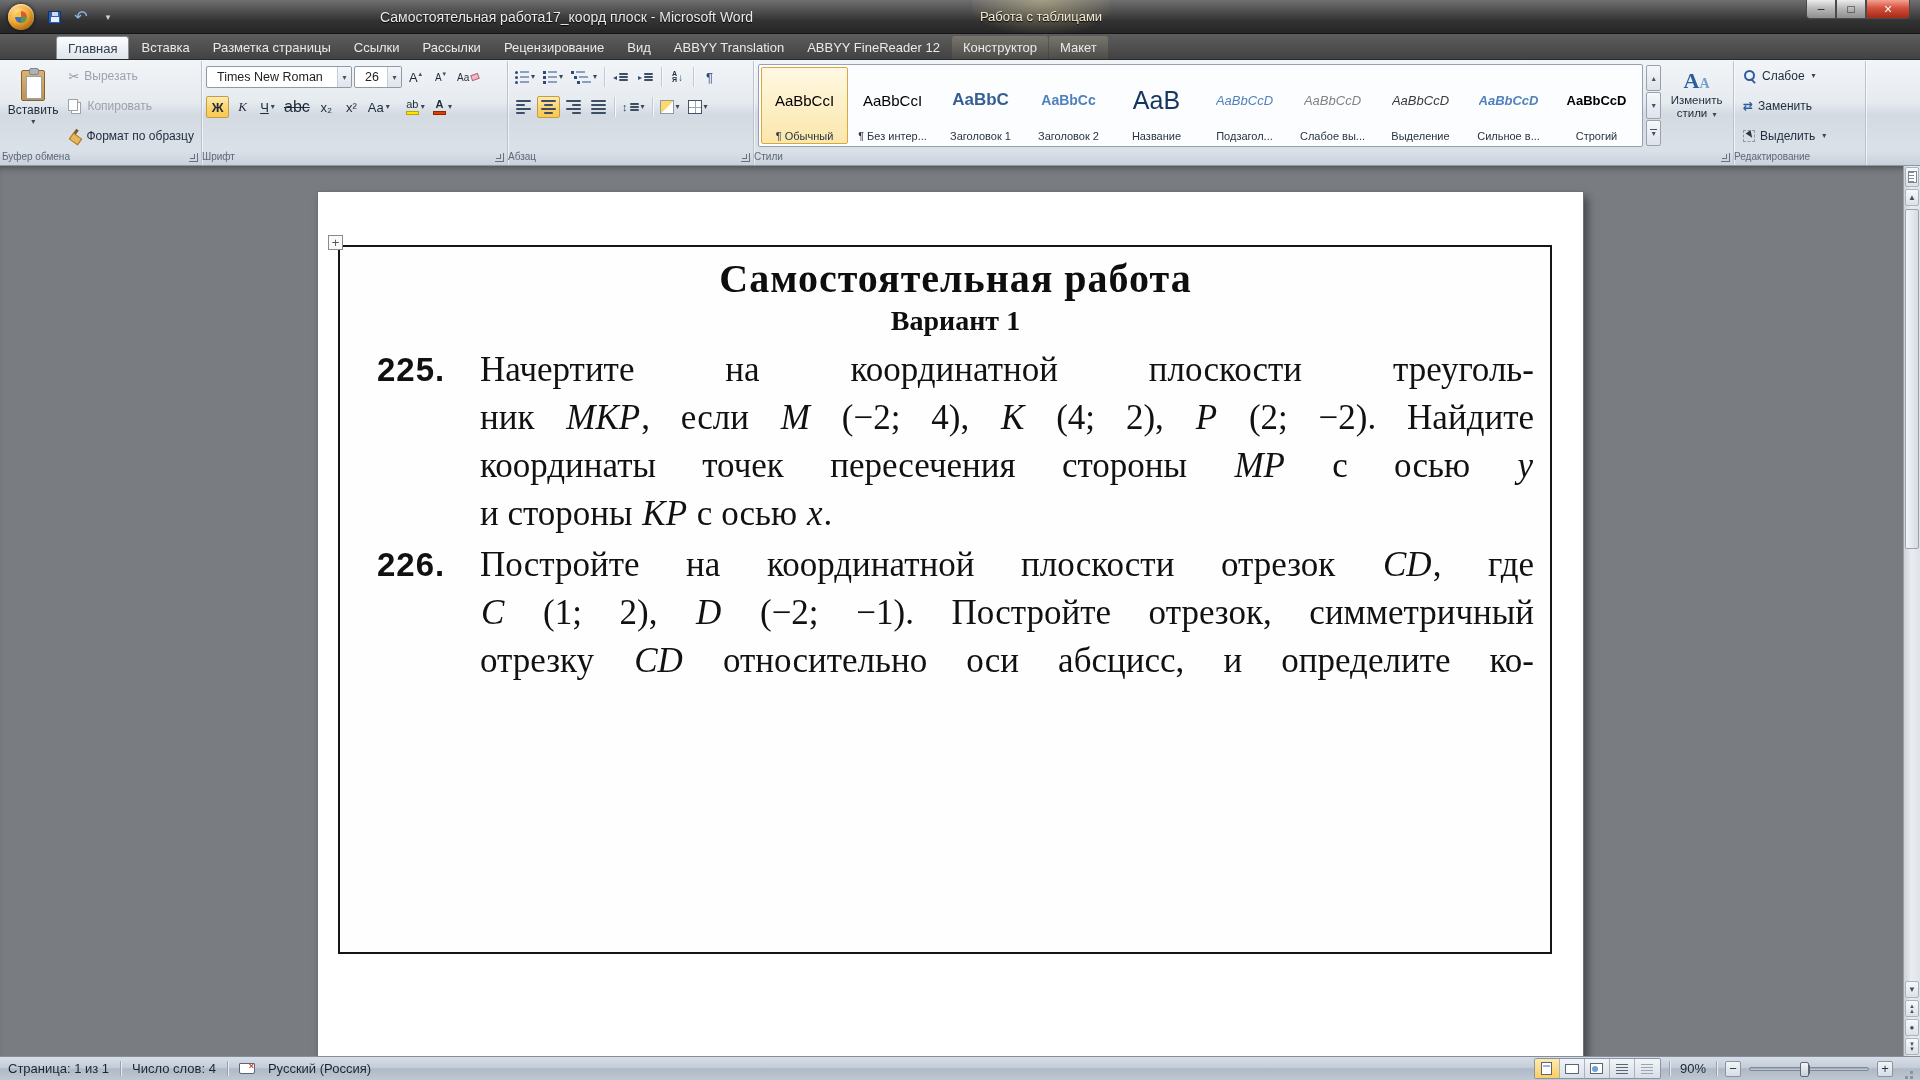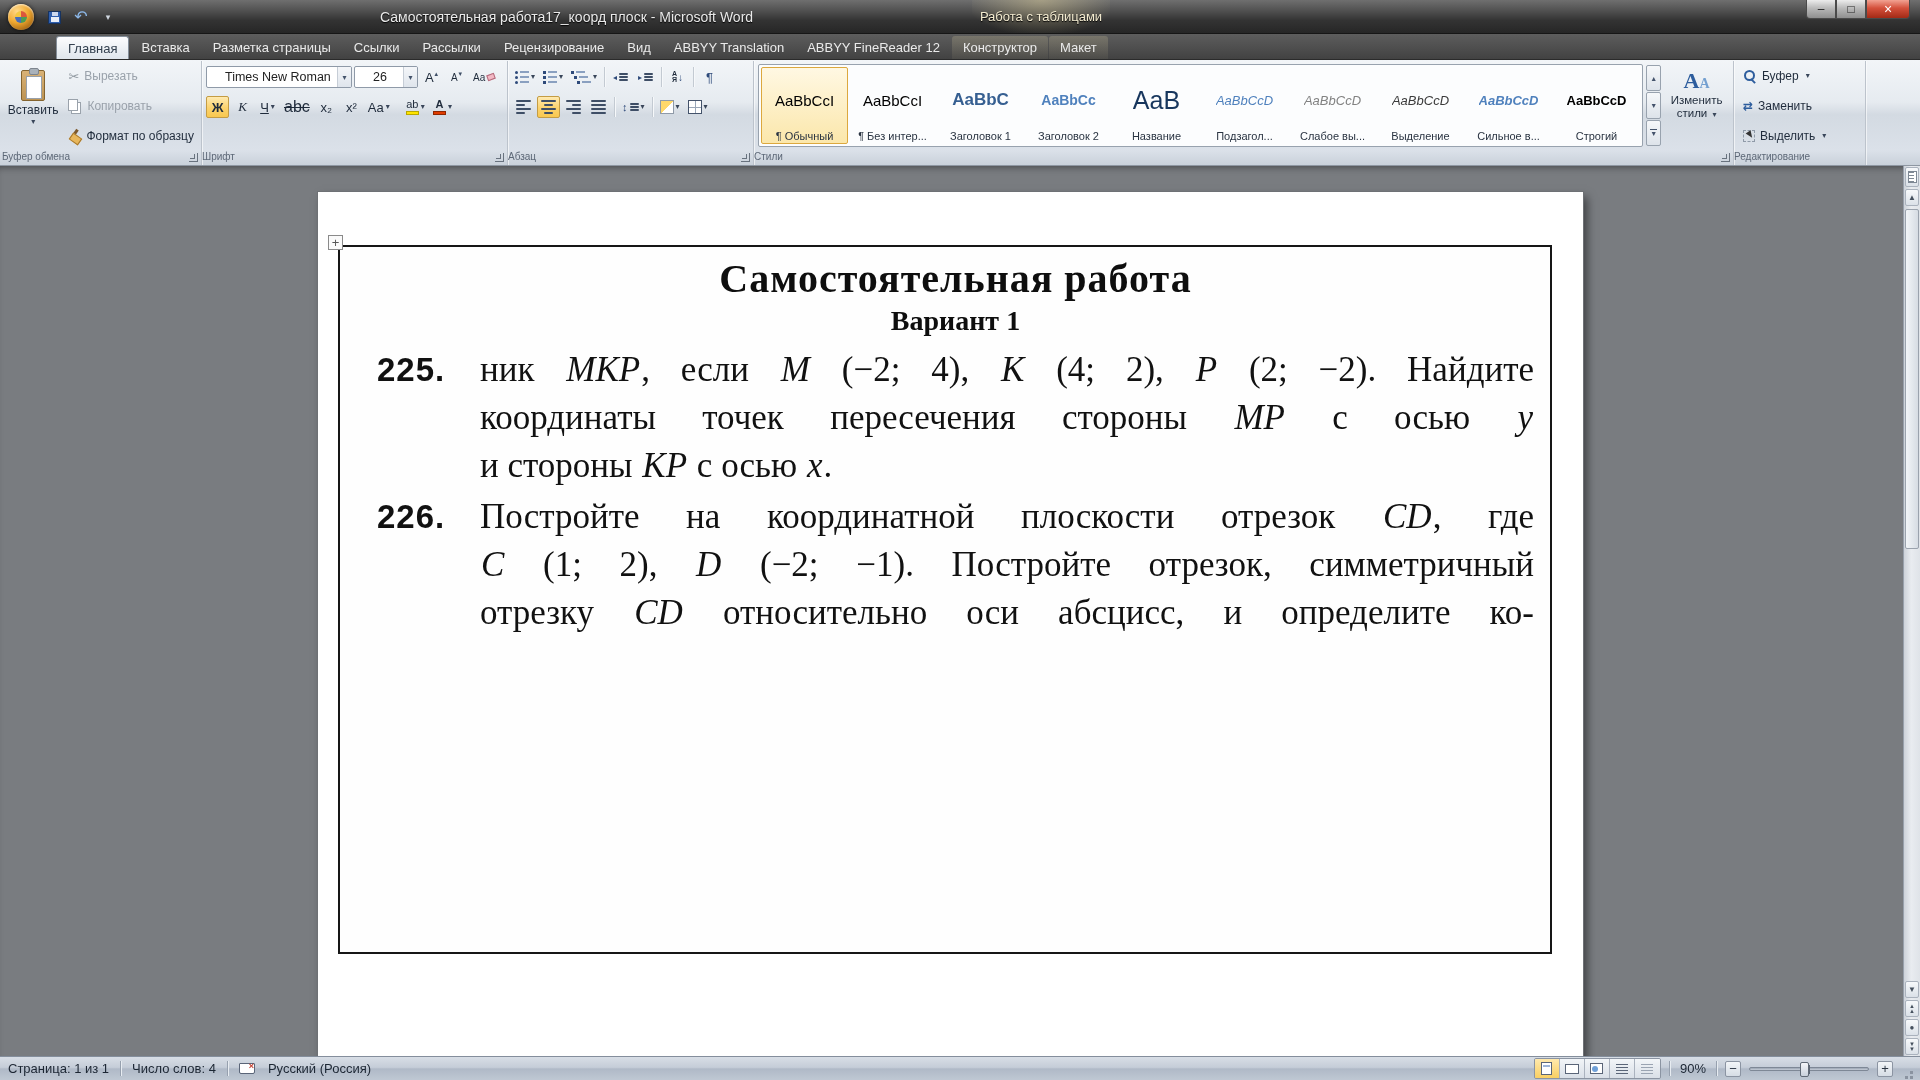--- a/index.html
+++ b/index.html
@@ -56,21 +56,21 @@
 .clipcol{display:flex;flex-direction:column;justify-content:space-between;padding:4px 0 3px;margin-left:5px}
 .sbtn{display:flex;align-items:center;gap:5px;font-size:12px;color:#1f2b3b;padding:1px 3px;border-radius:3px;white-space:nowrap}
 .sbtn.disabled{color:#9aa2ab}
 .i-cut{font-size:13px;color:#8f979f;line-height:1}
 .i-copy{width:10px;height:12px;border:1px solid #9aa2ab;background:#fff;box-shadow:3px 3px 0 -1px #fff,3px 3px 0 0 #9aa2ab;margin:0 4px 3px 0}
 .i-painter{width:13px;height:14px;position:relative}
 .i-painter::before{content:"";position:absolute;left:6px;top:0;width:3px;height:7px;background:#7d5a2e;transform:rotate(35deg)}
 .i-painter::after{content:"";position:absolute;left:2px;bottom:0;width:9px;height:6px;background:#e8b75c;border:1px solid #a8792e;transform:rotate(35deg)}
 .fg{flex-direction:column;gap:8px;padding-top:5px}
 .frow{display:flex;align-items:center;gap:2px}
-.combo{height:22px;background:#fff;border:1px solid #8f9aa8;border-radius:2px;display:flex;align-items:center;justify-content:space-between;font-size:12.5px;color:#222;padding-left:18px;overflow:hidden}
+.combo{height:22px;background:#fff;border:1px solid #8f9aa8;border-radius:2px;display:flex;align-items:center;justify-content:space-between;font-size:12.5px;color:#222;padding-left:10px;overflow:hidden}
 .cdd{width:14px;height:100%;display:flex;align-items:center;justify-content:center;font-size:8px;color:#44536b;border-left:1px solid #c6cdd6;background:linear-gradient(#f4f6f9,#dfe5ec);margin-left:3px;flex:none}
 .tbtn{min-width:23px;height:22px;display:flex;align-items:center;justify-content:center;border:1px solid transparent;border-radius:2px;font-size:13px;color:#1f2b3b;padding:0 2px}
 .tbtn.on{background:linear-gradient(#ffeab0,#fbd26d 55%,#f9c84f);border-color:#c49c44}
 .glyph-b{font-weight:bold}
 .glyph-i{font-family:"Liberation Serif",serif;font-style:italic}
 .glyph-u{text-decoration:underline}
 .glyph-s{text-decoration:line-through;font-size:16px}
 .gf{font-size:13px}.gf.sm{font-size:10px}
 .gfa{font-size:7px;color:#3e4e66;margin-left:1px;align-self:flex-start;padding-top:3px}
 .erz{width:8px;height:6px;background:#f3b8c4;border:1px solid #b26b7c;margin-left:2px;transform:rotate(-20deg)}
@@ -258,21 +258,21 @@
       </div>
     </div>
 
     <div class="rgroup" style="width:306px">
       <div class="rgc fg">
         <div class="frow">
           <div class="combo" style="width:146px">
             <span>Times New Roman</span>
             <span class="cdd">▾</span>
           </div>
-          <div class="combo" style="width:64px">
+          <div class="combo" style="width:48px">
             <span>26</span>
             <span class="cdd">▾</span>
           </div>
           <div class="tbtn">
               <span class="gf">А</span>
               <span class="gfa">▴</span>
             </div>
           <div class="tbtn">
               <span class="gf sm">А</span>
               <span class="gfa">▾</span>
@@ -503,21 +503,21 @@
         <span>Стили</span>
         <span class="launcher"></span>
       </div>
     </div>
 
     <div class="rgroup" style="width:132px">
       <div class="rgc">
         <div class="edcol">
           <div class="sbtn">
             <span class="i-find"></span>
-            <span>Буфер</span>
+            <span>Слабое</span>
             <span class="ddm">▾</span>
           </div>
           <div class="sbtn">
             <span class="i-repl">⇄</span>
             <span>Заменить</span>
           </div>
           <div class="sbtn">
             <span class="i-sel"></span>
             <span>Выделить</span>
             <span class="ddm">▾</span>
@@ -537,20 +537,21 @@
       <div class="scanbox">
         <div class="thandle">+</div>
         <div class="dtitle">Самостоятельная работа</div>
         <div class="dvar">Вариант 1</div>
         <div class="problems">
 
 
           <div class="prob">
             <div class="pnum">225.</div>
             <div class="pbody">
+              <div class="pline">Начертите на координатной плоскости треуголь-</div>
               <div class="pline">ник <i>MKP</i>, если <i>M</i> (−2; 4), <i>K</i> (4; 2), <i>P</i> (2; −2). Найдите</div>
               <div class="pline">координаты точек пересечения стороны <i>MP</i> с осью <i>y</i></div>
               <div class="pline plast">и стороны <i>KP</i> с осью <i>x</i>.</div>
             </div>
           </div>
 
           <div class="prob">
             <div class="pnum">226.</div>
             <div class="pbody">
               <div class="pline">Постройте на координатной плоскости отрезок <i>CD</i>, где</div>

